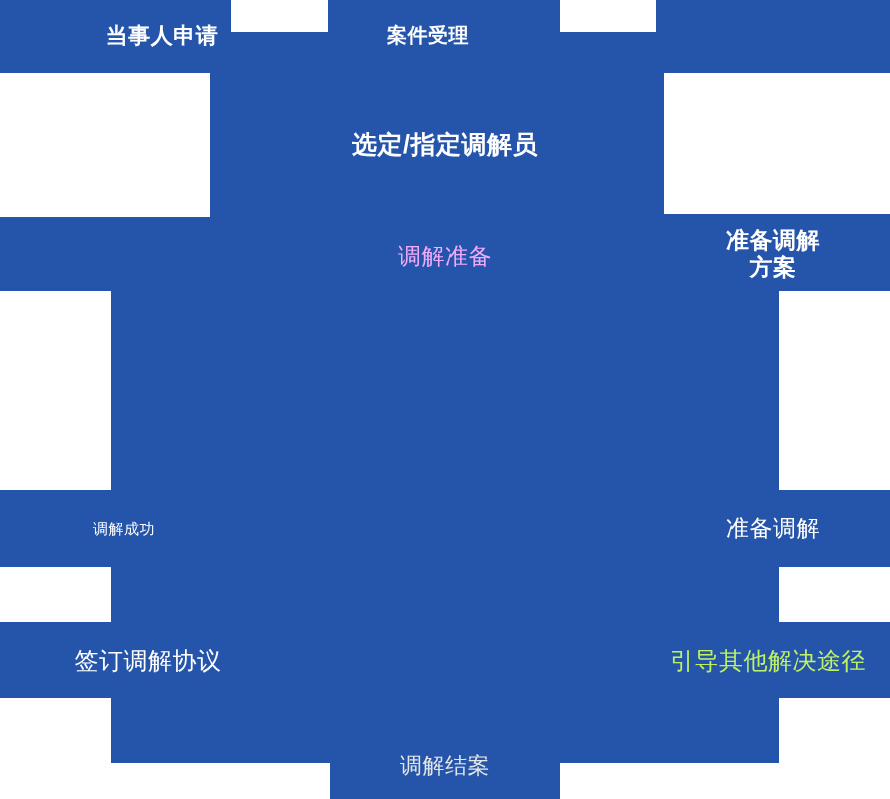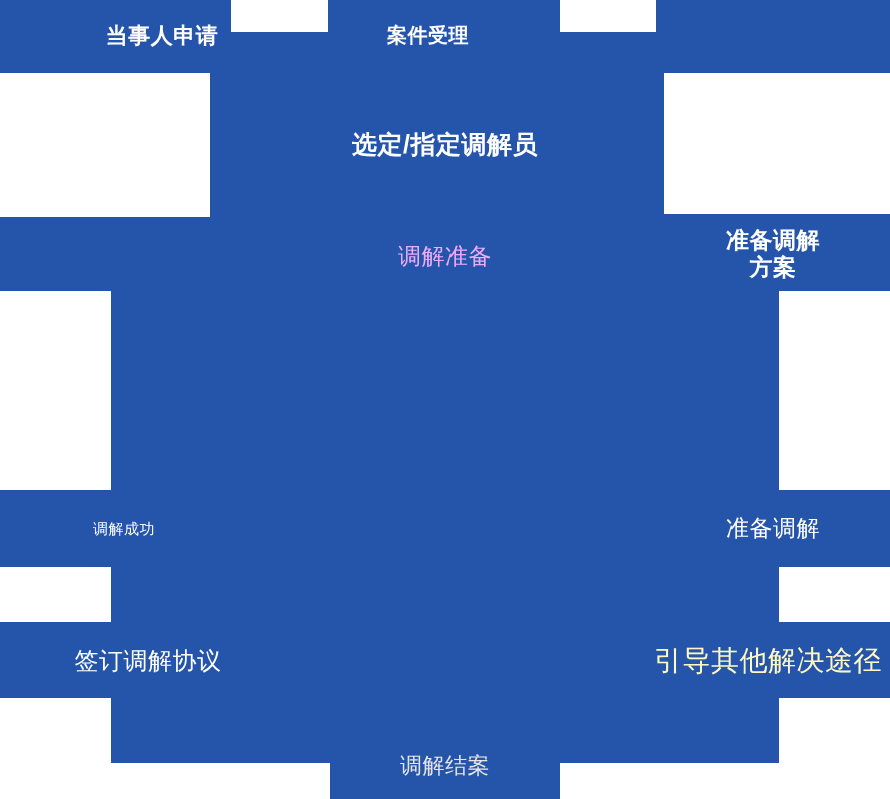--- a/index.html
+++ b/index.html
@@ -55,15 +55,15 @@
     <div class="cut" style="left: 560px; top: 763px; width: 330px; height: 36px; background: rgb(255, 255, 255);"></div>
     <div class="node bold" style="left: 0px; top: 0px; width: 232px; height: 72px; font-size: 22px; color: rgb(255, 255, 255); margin-left: 46px;">当事人申请</div>
     <div class="node bold" style="left: 312px; top: 0px; width: 232px; height: 72px; font-size: 20px; color: rgb(255, 255, 255);">案件受理</div>
     <div class="node bold" style="left: 280px; top: 110px; width: 330px; height: 70px; font-size: 25px; color: rgb(255, 255, 255);">选定/指定调解员</div>
     <div class="node normal" style="left: 330px; top: 224px; width: 230px; height: 66px; font-size: 23px; color: #f0abfc;">调解准备</div>
     <div class="node bold" style="left: 656px; top: 217px; width: 234px; height: 74px; font-size: 23px; color: rgb(255, 255, 255);">准备调解
 方案</div>
     <div class="node normal" style="left: 8px; top: 496px; width: 232px; height: 66px; font-size: 15px; color: rgb(255, 255, 255);">调解成功</div>
     <div class="node normal" style="left: 656px; top: 496px; width: 234px; height: 66px; font-size: 23px; color: rgb(255, 255, 255);">准备调解</div>
     <div class="node normal" style="left: 0px; top: 630px; width: 232px; height: 62px; font-size: 24px; color: rgb(255, 255, 255); margin-left: 32px;">签订调解协议</div>
-    <div class="node normal" style="left: 646px; top: 630px; width: 244px; height: 62px; font-size: 28px; color: #fef9c3;">引导其他解决途径</div>
+    <div class="node normal" style="left: 646px; top: 630px; width: 244px; height: 62px; font-size: 24px; color: #bef264;">引导其他解决途径</div>
     <div class="node normal" style="left: 330px; top: 737px; width: 230px; height: 58px; font-size: 22px; color: #e5e5e5;">调解结案</div>
   </div>
 
 </body></html>

